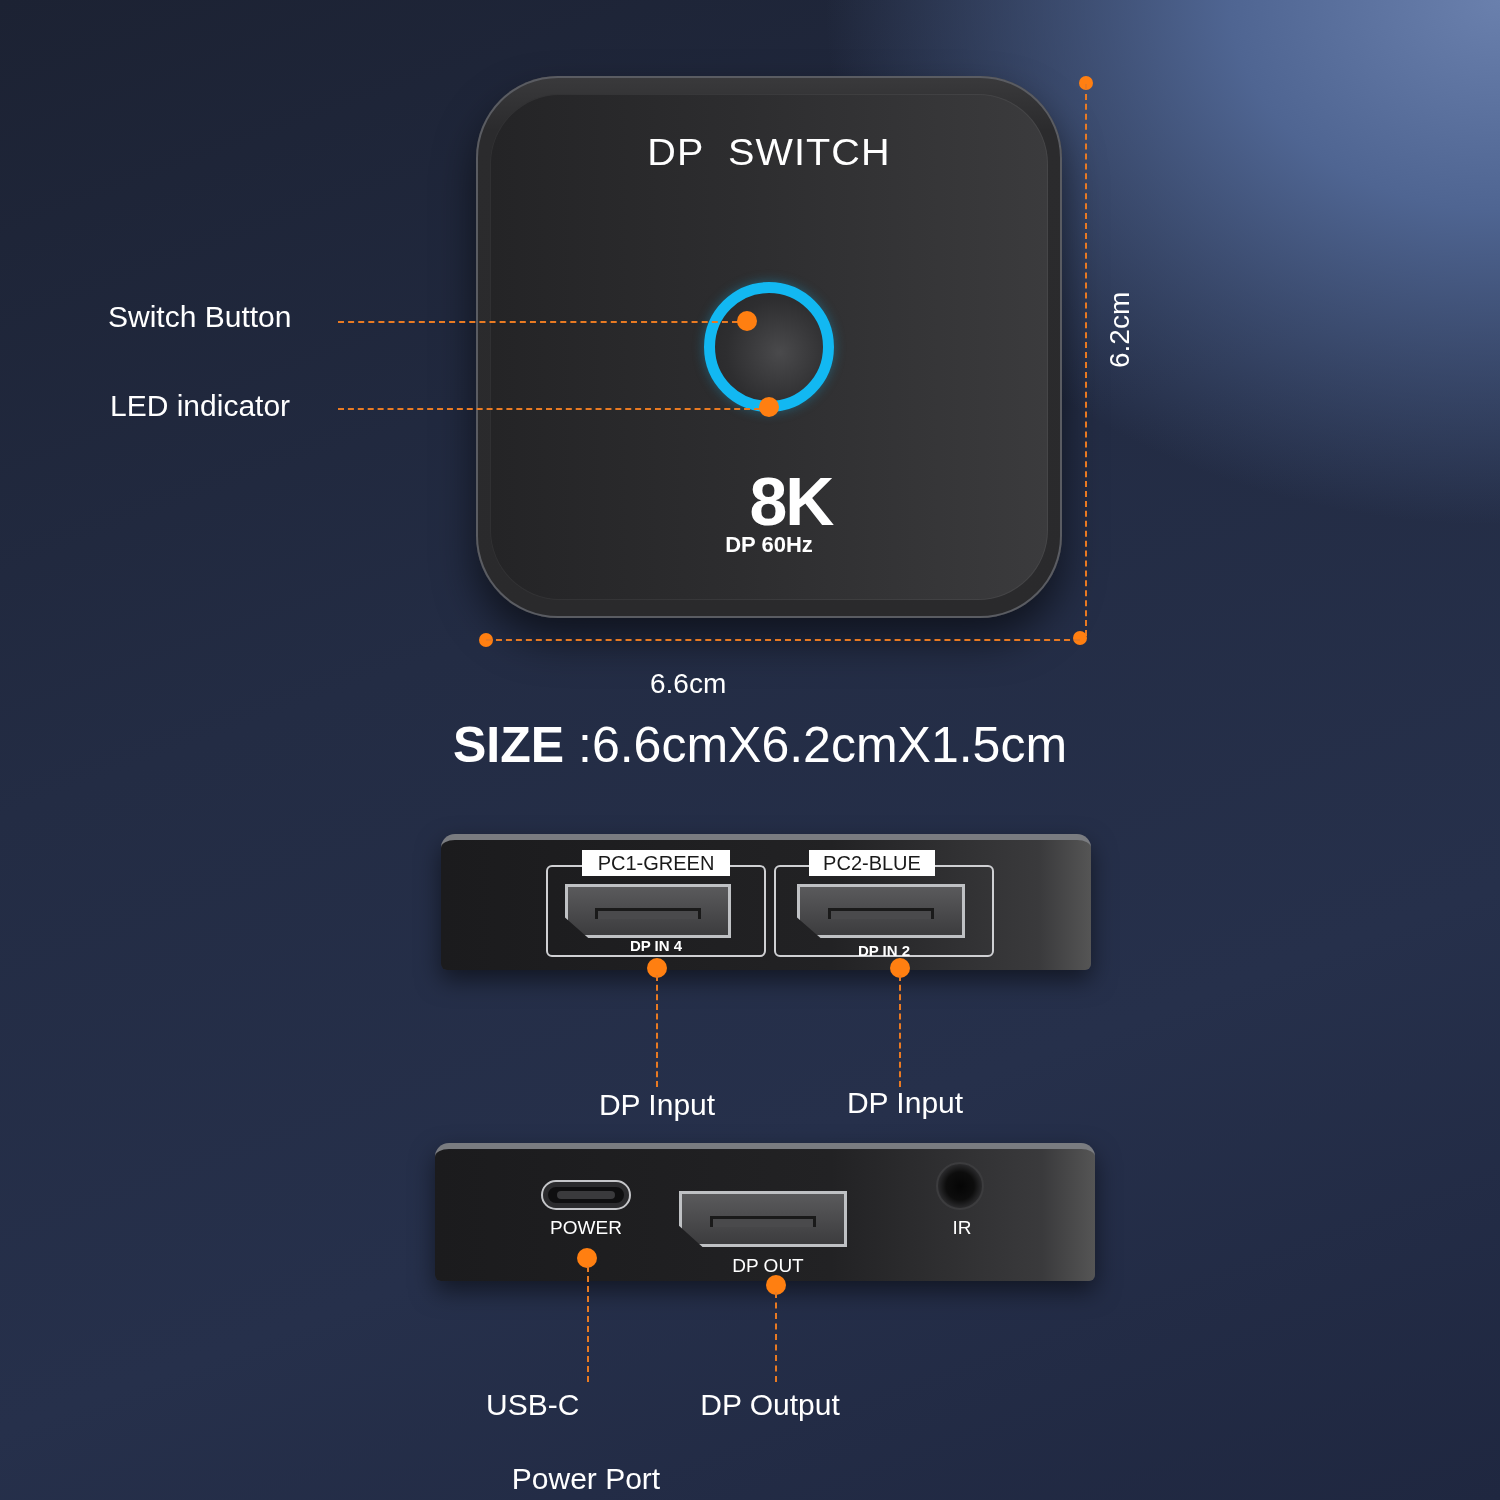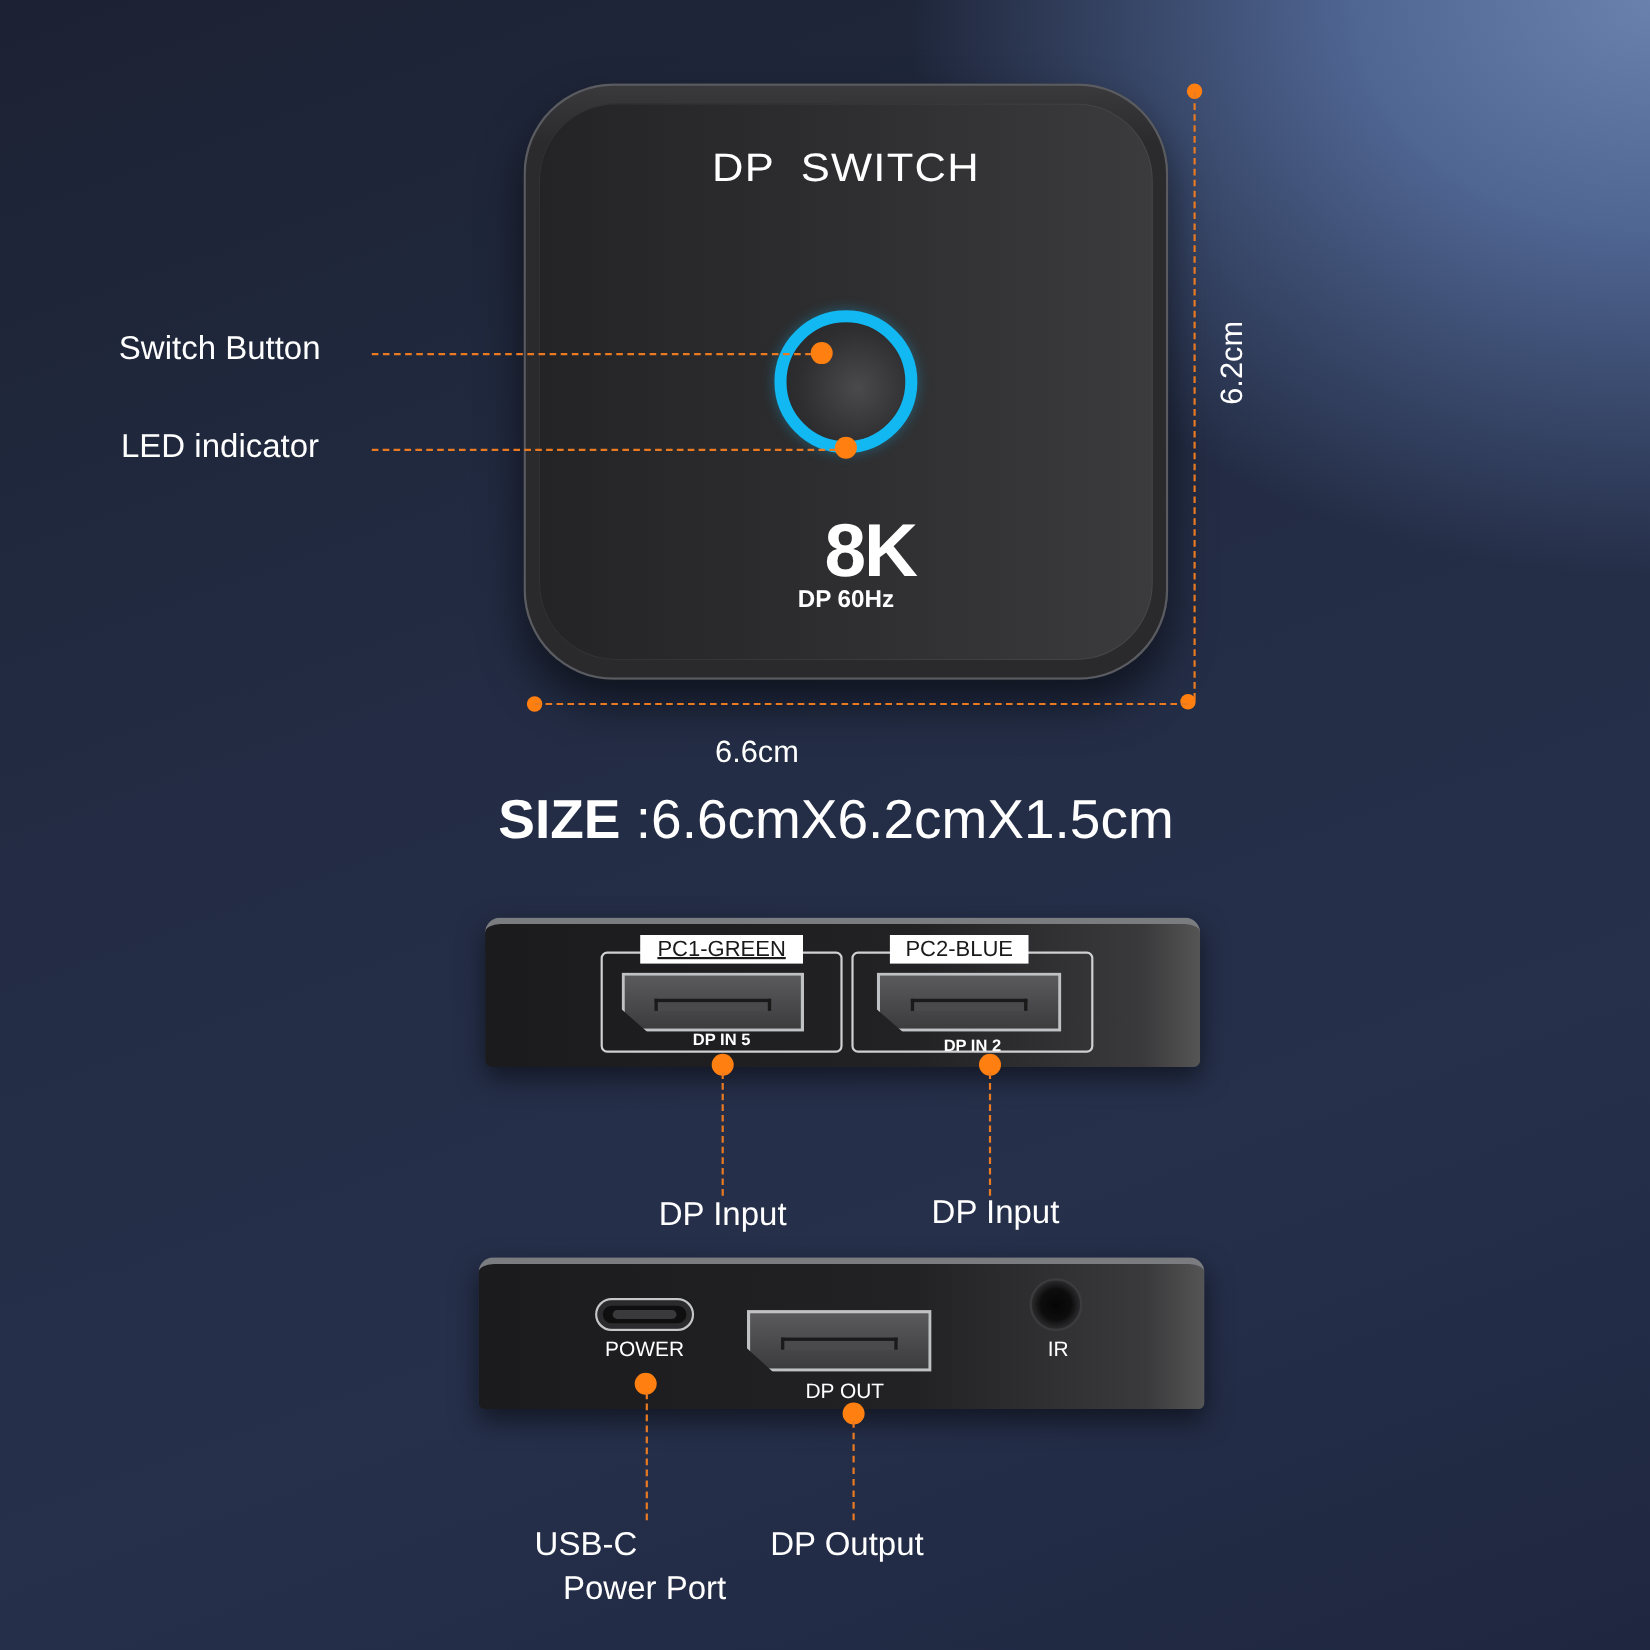--- a/index.html
+++ b/index.html
@@ -132,25 +132,25 @@
 <div class="abs dim" style="left:650px; top:668px; width:200px; text-align:left;">6.6cm</div>
 
 <div class="abs size-line">
   <span class="lbl">SIZE</span>
   <span>:6.6cmX6.2cmX1.5cm</span>
 </div>
 
 <div class="abs bar" style="left:441px; top:834px; width:650px; height:136px;"></div>
 
 <div class="abs port-group" style="left:546px; top:865px; width:220px; height:92px;"></div>
-<div class="abs port-tag" style="left:582px; top:850px; width:148px;text-decoration:underline;">PC1-GREEN</div>
+<div class="abs port-tag" style="left:582px; top:850px; width:148px;">PC1-GREEN</div>
 <div class="abs dp-port" style="left:565px; top:884px; width:166px; height:54px;">
     <div class="dp-slot"></div>
   </div>
-<div class="abs port-caption" style="left:546px; top:937px; width:220px;">DP IN 5</div>
+<div class="abs port-caption" style="left:546px; top:937px; width:220px;">DP IN 4</div>
 
 <div class="abs port-group" style="left:774px; top:865px; width:220px; height:92px;"></div>
 <div class="abs port-tag" style="left:809px; top:850px; width:126px;">PC2-BLUE</div>
 <div class="abs dp-port" style="left:797px; top:884px; width:168px; height:54px;">
     <div class="dp-slot"></div>
   </div>
 <div class="abs port-caption" style="left:774px; top:942px; width:220px;">DP IN 2</div>
 
 <div class="abs dot" style="left:647px; top:958px;"></div>
 <div class="abs vdash" style="left:656px; top:975px; height:112px;"></div>
@@ -171,17 +171,17 @@
     <div class="dp-slot"></div>
   </div>
 <div class="abs small-cap" style="left:713px; top:1255px; width:110px;">DP OUT</div>
 
 <div class="abs jack" style="left:936px; top:1162px; width:48px; height:48px;"></div>
 <div class="abs small-cap" style="left:932px; top:1217px; width:60px;">IR</div>
 
 <div class="abs dot" style="left:577px; top:1248px;"></div>
 <div class="abs vdash" style="left:587px; top:1266px; height:116px;"></div>
 <div class="abs callout" style="left:486px; top:1388px; width:200px; ">USB-C</div>
-<div class="abs callout" style="left:486px; top:1428px; width:200px; text-align:center;">Power Port</div>
+<div class="abs callout" style="left:486px; top:1462px; width:200px; text-align:center;">Power Port</div>
 
 <div class="abs dot" style="left:766px; top:1275px;"></div>
 <div class="abs vdash" style="left:775px; top:1292px; height:90px;"></div>
 <div class="abs callout" style="left:670px; top:1388px; width:200px; text-align:center;">DP Output</div>
 
 </body></html>

